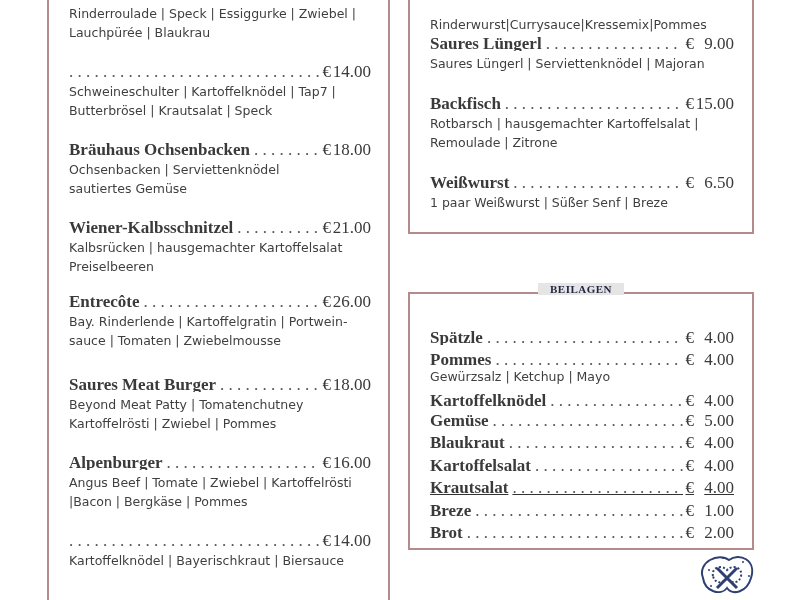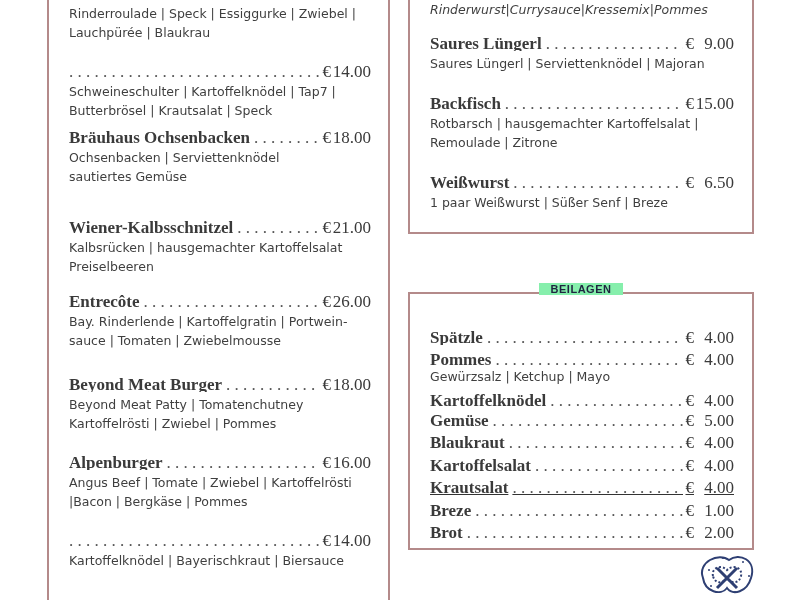--- a/index.html
+++ b/index.html
@@ -11,21 +11,21 @@
     position:absolute; border:2px solid #b48a8a; box-sizing:border-box;
   }
   #left-panel { left:47px; top:-4px; width:343px; height:610px; border-top:none; }
   #right-top-panel { left:408px; top:-4px; width:346px; height:238px; border-top:none; }
   #right-bottom-panel { left:408px; top:292px; width:346px; height:258px; }
   .section-title {
     position:absolute; left:0; right:0; top:-11px; text-align:center;
     font-family:"Liberation Sans Narrow","Liberation Sans",sans-serif;
     font-weight:bold; font-size:11px; letter-spacing:0.5px; color:#1f2440;
   }
-  .section-title span { background:#86efac; padding:0 12px; }
+  .section-title span { background:#e5e5e5; padding:0 12px;font-family:Liberation Serif, serif; }
   .item { position:absolute; left:20px; width:302px; }
   .name-row {
     display:flex; align-items:baseline; white-space:nowrap; overflow:hidden;
     font-family:"Liberation Serif","DejaVu Serif",serif; font-weight:bold;
     font-size:17px; color:#3a3a3a; height:17px;
   }
   .name-row .n { flex:0 0 auto; padding-right:4px; }
   .name-row .dots {
     flex:1 1 auto; overflow:hidden; font-weight:normal; letter-spacing:3px; color:#555;
   }
@@ -49,21 +49,21 @@
 
   <div class="item" style="top:66px;">
     <div class="name-row">
         <span class="dots"></span>
         <span class="cur">€</span>
         <span class="price">14.00</span>
       </div>
     <div class="desc">Schweineschulter | Kartoffelknödel | Tap7 | Butterbrösel | Krautsalat | Speck</div>
   </div>
 
-  <div class="item" style="top:132px;">
+  <div class="item" style="top:144px;">
     <div class="name-row">
         <span class="n">Bräuhaus Ochsenbacken</span>
         <span class="dots"></span>
         <span class="cur">€</span>
         <span class="price">18.00</span>
       </div>
     <div class="desc" style="width:240px">Ochsenbacken | Serviettenknödel sautiertes Gemüse</div>
   </div>
 
   <div class="item" style="top:222px;">
@@ -81,21 +81,21 @@
         <span class="n">Entrecôte</span>
         <span class="dots"></span>
         <span class="cur">€</span>
         <span class="price">26.00</span>
       </div>
     <div class="desc">Bay. Rinderlende | Kartoffelgratin | Portwein-sauce | Tomaten | Zwiebelmousse</div>
   </div>
 
   <div class="item" style="top:379px;">
     <div class="name-row">
-        <span class="n">Beyond Meat Burger</span>
+        <span class="n">Saures Meat Burger</span>
         <span class="dots"></span>
         <span class="cur">€</span>
         <span class="price">18.00</span>
       </div>
     <div class="desc" style="width:260px">Beyond Meat Patty | Tomatenchutney Kartoffelrösti | Zwiebel | Pommes</div>
   </div>
 
   <div class="item" style="top:457px;">
     <div class="name-row">
         <span class="n">Alpenburger</span>
@@ -110,21 +110,21 @@
     <div class="name-row">
         <span class="dots"></span>
         <span class="cur">€</span>
         <span class="price">14.00</span>
       </div>
     <div class="desc">Kartoffelknödel | Bayerischkraut | Biersauce</div>
   </div>
 </div>
 
 <div id="right-top-panel" class="panel right">
-  <div class="item" style="top:4px;font-style:italic;">
+  <div class="item" style="top:19px;">
     <div class="desc" style="margin-top:0">Rinderwurst|Currysauce|Kressemix|Pommes</div>
   </div>
 
   <div class="item" style="top:38px;">
     <div class="name-row">
         <span class="n">Saures Lüngerl</span>
         <span class="dots"></span>
         <span class="cur">€</span>
         <span class="price">9.00</span>
       </div>

